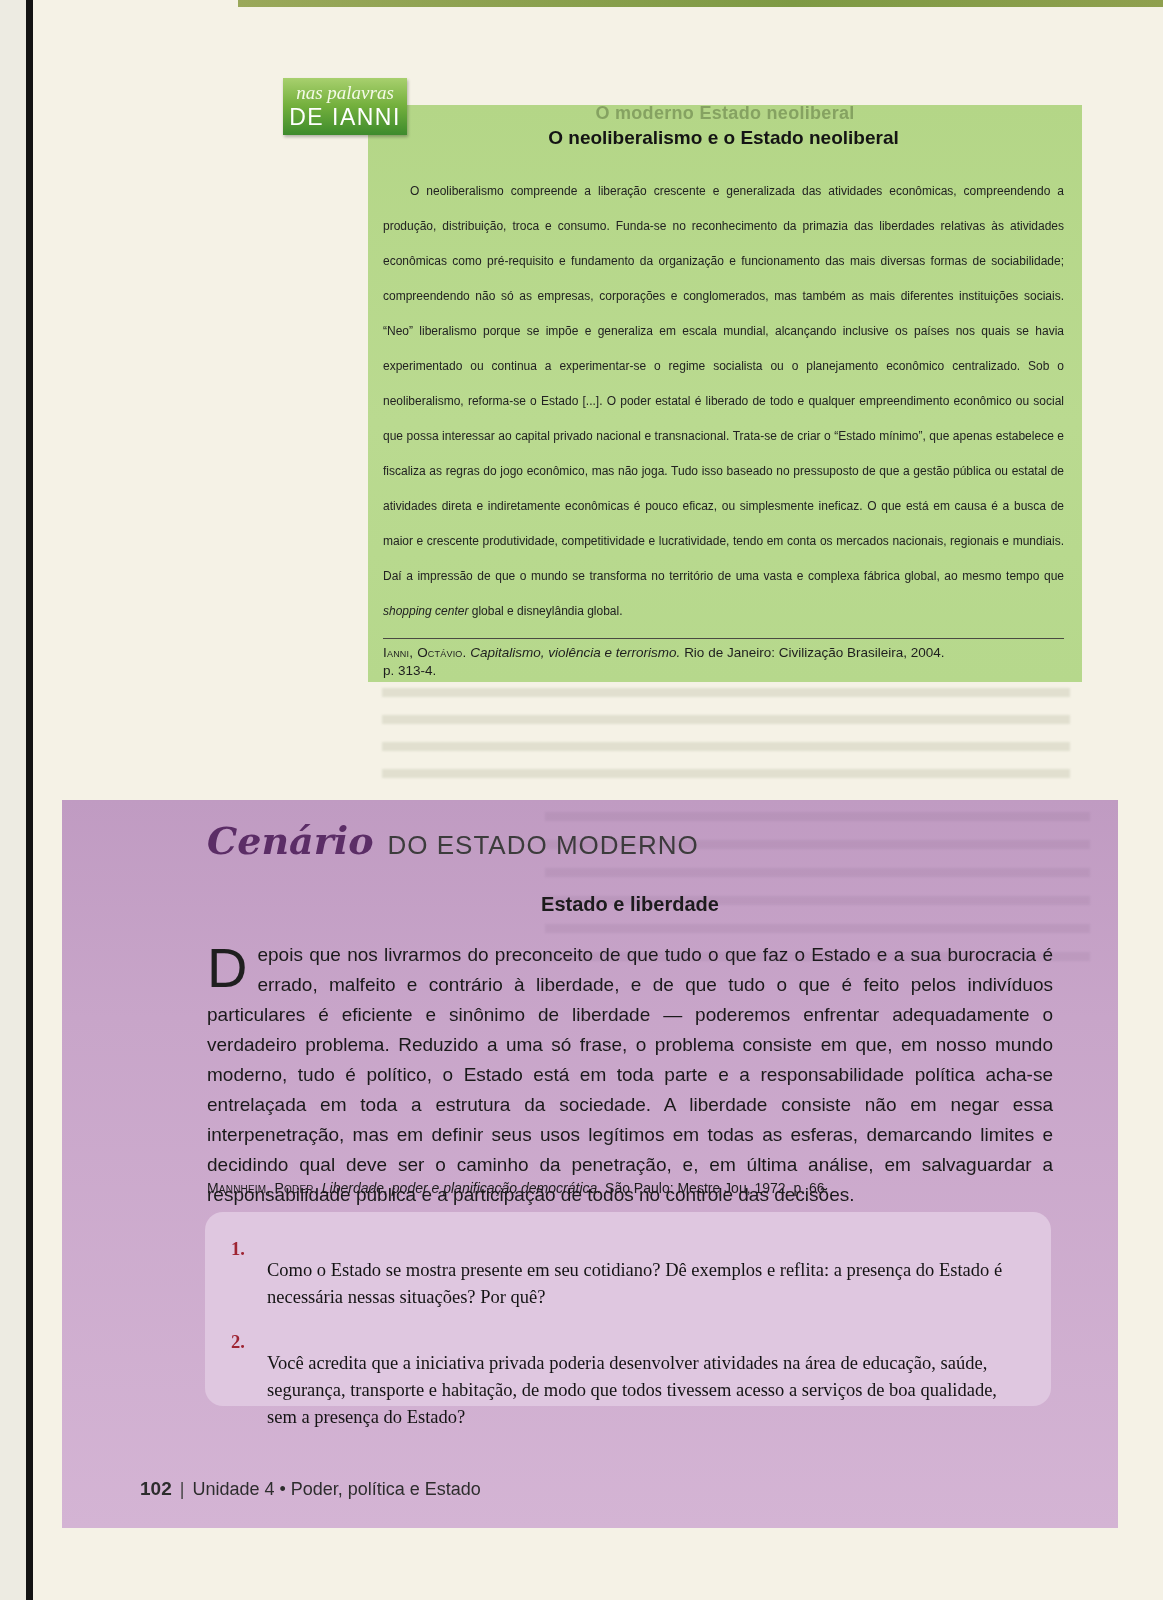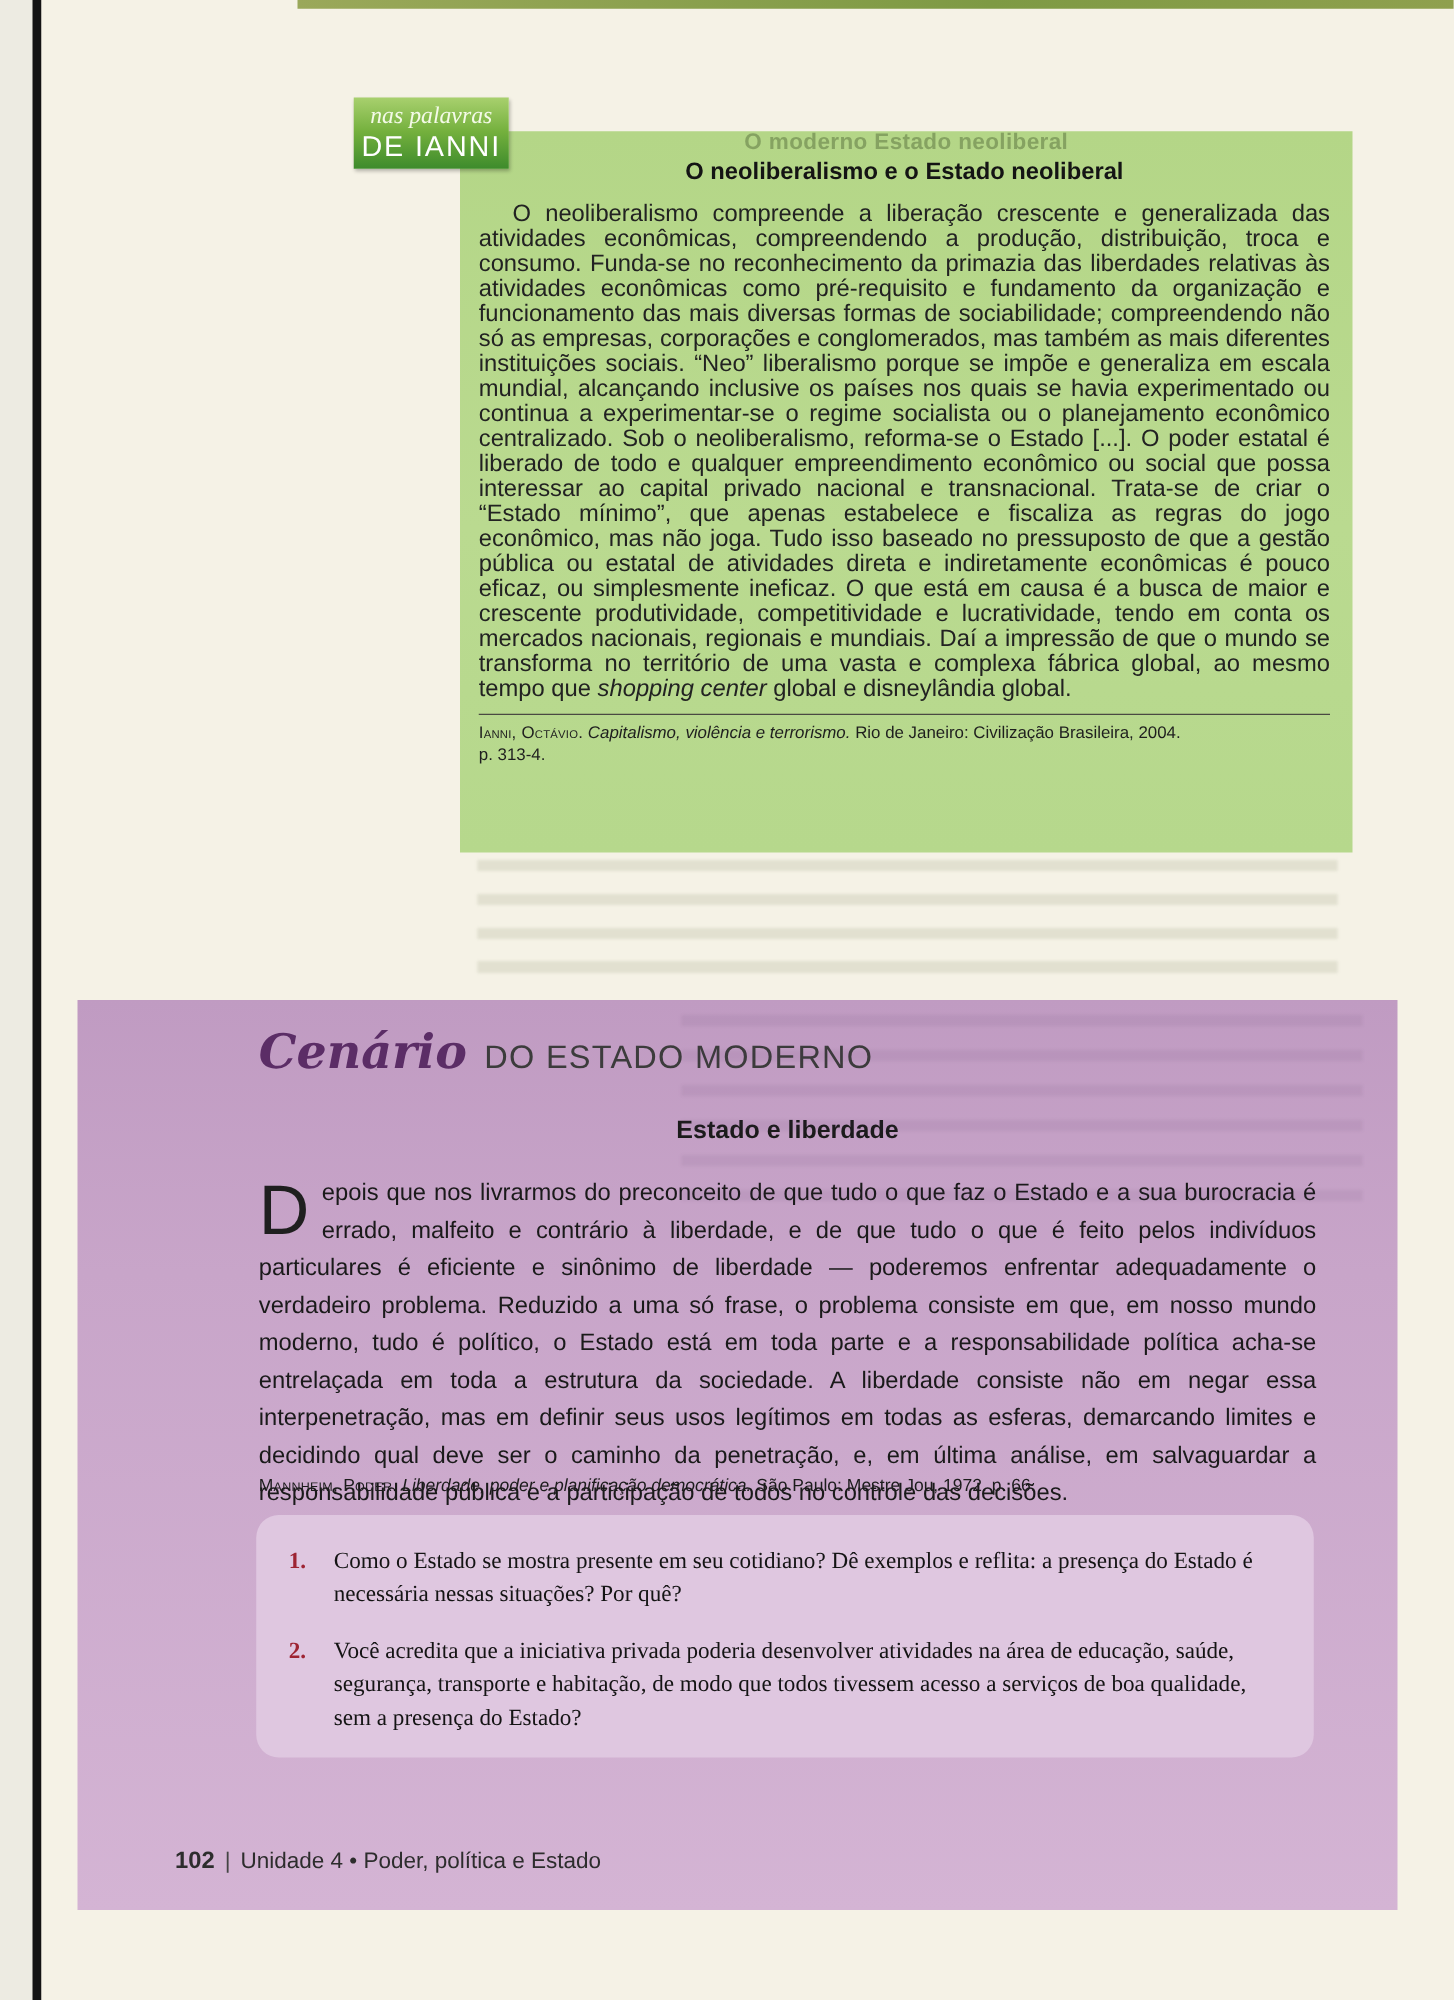--- a/index.html
+++ b/index.html
@@ -27,22 +27,22 @@
   .ghost-heading {
     position:absolute; left:368px; top:103px; width:714px; text-align:center;
     font-weight:bold; font-size:18px; color:rgba(70,90,45,0.42);
     filter:blur(0.6px); letter-spacing:.3px; pointer-events:none;
   }
   .green-title {
     margin:10px 0 0; text-align:center;
     font-size:19px; font-weight:bold; color:#141414;
   }
   .green-para {
-    margin:13px 0 0; text-indent:27px;
-    font-size:19px; line-height:20px; text-align:justify; color:#222;
+    margin:25px 0 0; text-indent:27px;
+    font-size:12px; line-height:35px; text-align:justify; color:#222;
   }
   .green-para i { font-style:italic; }
   .cite-rule { margin-top:9px; border-top:1.5px solid #4a4a42; }
   .green-cite { margin:5px 0 0; font-size:13.5px; line-height:17.5px; color:#1e1e1e; }
   .smallcaps { font-variant:small-caps; letter-spacing:.2px; }
   .cite-title { font-style:italic; }
 
   
   .tag {
     position:absolute; left:283px; top:78px; width:124px; height:57px;
@@ -107,21 +107,21 @@
     box-sizing:border-box; border-radius:18px; background:#dfc7e0;
     padding:24px 38px 20px 26px;
   }
   .question-row {
     display:flex; gap:14px;
     font-family:"Liberation Serif", serif; font-size:18.5px;
     line-height:27px; color:#141414;
   }
   .question-row + .question-row { margin-top:18px; }
   .q-num { font-weight:bold; color:#9e2433; min-width:22px; }
-  .q-text { flex:1; }
+  .q-text { flex:1;margin-top:21px; }
 
   .purple-footer {
     position:absolute; left:78px; top:678px;
     font-size:18px; color:#2d2d2d;
   }
   .page-num { font-weight:bold; font-size:19px; }
   .footer-sep { margin:0 8px; color:#444; }
 </style>
 </head>
 <body>

